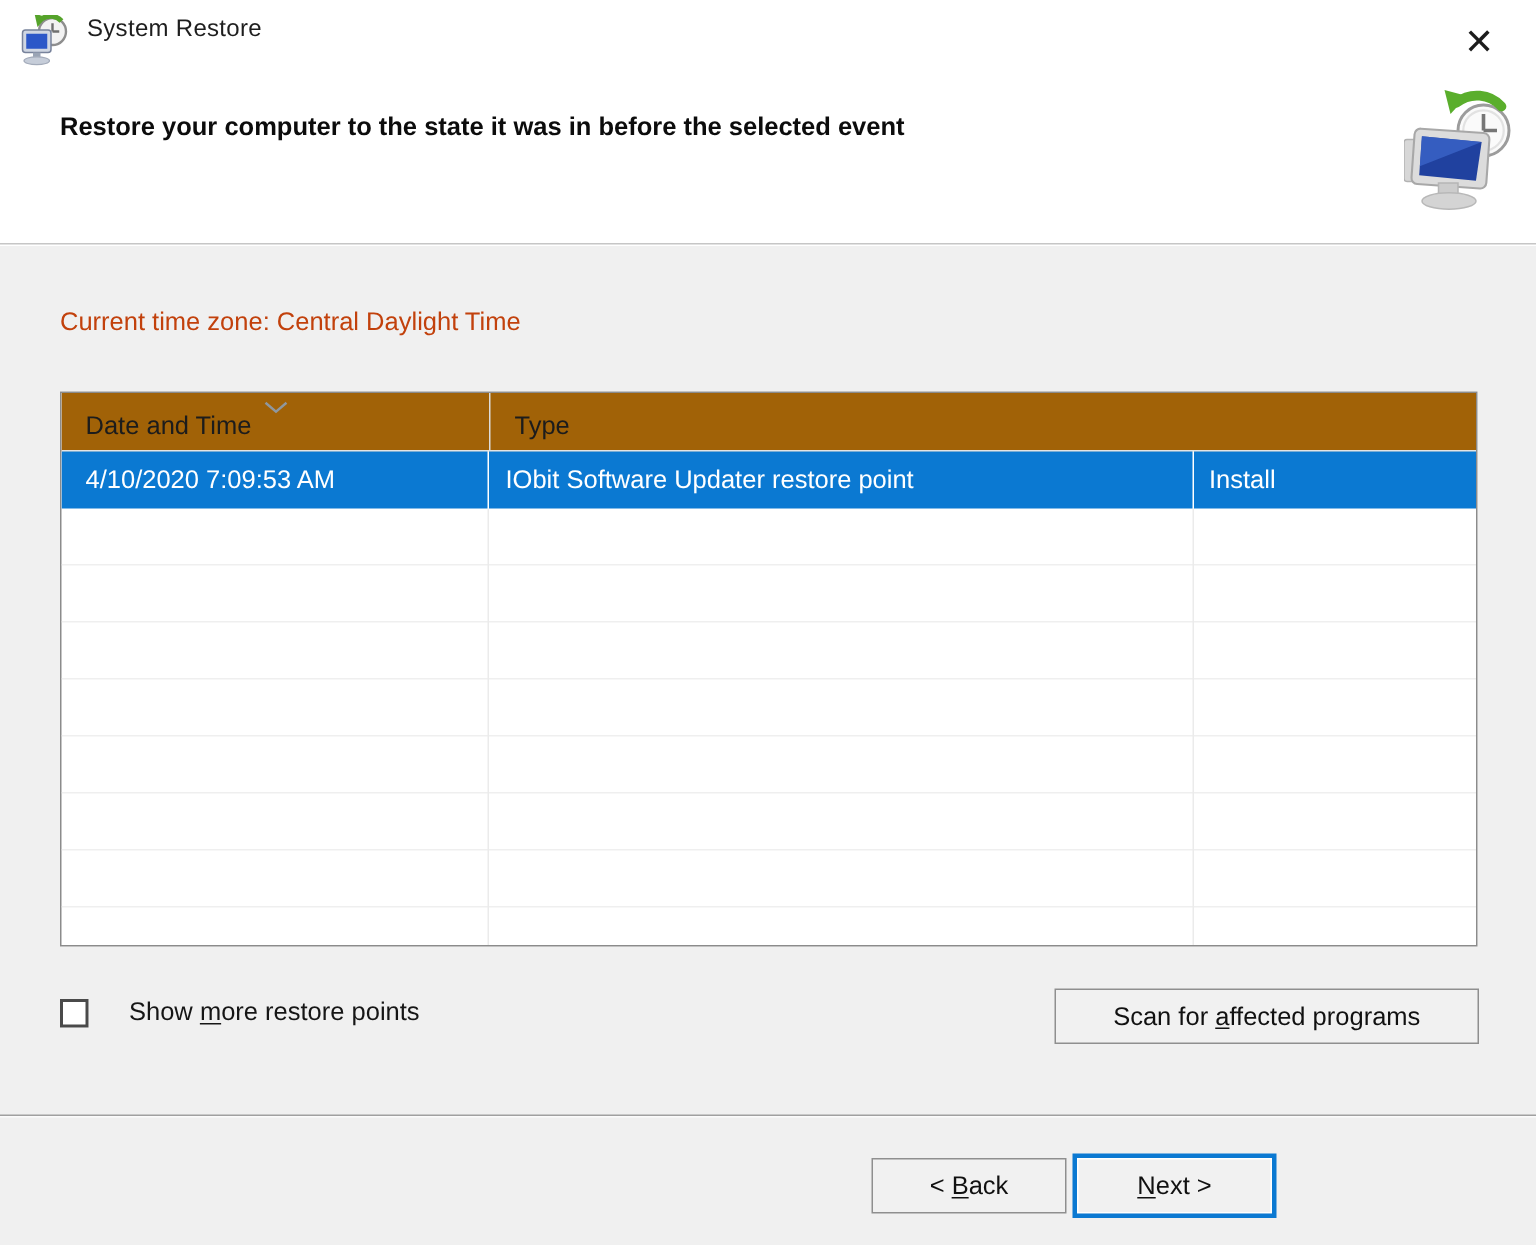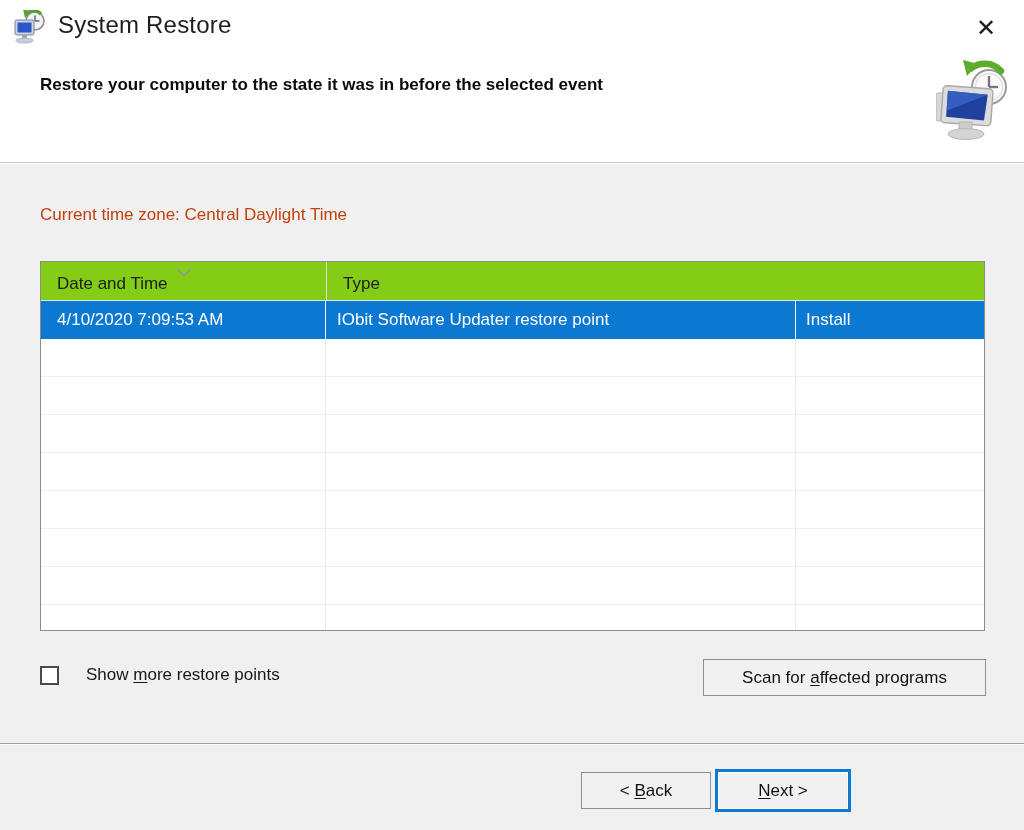--- a/index.html
+++ b/index.html
@@ -3,35 +3,35 @@
 <meta charset="utf-8">
 <style>
   * { margin:0; padding:0; box-sizing:border-box; }
   html,body { width:1024px; height:830px; overflow:hidden; }
   body { font-family:"Liberation Sans", sans-serif; background:#fff; }
   .window { position:relative; width:1024px; height:830px; background:#ffffff; }
 
   
   .titlebar { position:absolute; left:0; top:0; width:1024px; height:56px; background:#fff; }
   .titlebar-icon { position:absolute; left:13px; top:10px; width:34px; height:34px; }
-  .window-title { position:absolute; left:58px; top:11px; font-size:24px; color:#1e1e1e; letter-spacing:.2px; }
+  .window-title { position:absolute; left:58px; top:11px; font-size:16px; color:#1e1e1e; letter-spacing:.2px; }
   .close-btn { position:absolute; left:962px; top:6px; width:48px; height:44px; display:flex; align-items:center; justify-content:center; font-size:24px; font-weight:400; color:#1c1c1c; cursor:default; }
 
   
   .header-area { position:absolute; left:0; top:56px; width:1024px; height:107px; background:#fff; border-bottom:1px solid #c6c6c6; }
   .instruction { position:absolute; left:40px; top:19px; font-size:17px; font-weight:bold; color:#0c0c0c; }
   .hero-icon { position:absolute; left:936px; top:3px; width:78px; height:84px; }
 
   
   .content { position:absolute; left:0; top:164px; width:1024px; height:666px; background:#f0f0f0; }
   .timezone { position:absolute; left:40px; top:41px; font-size:17px; color:#c2410c; }
 
   
   .listview { position:absolute; left:40px; top:97px; width:945px; height:370px; background:#ffffff; border:1px solid #8b8b8b; overflow:hidden; }
-  .lv-header { position:relative; height:39px; display:grid; grid-template-columns:285px 470px 1fr; border-bottom:1px solid #e4e4e4; background:#84cc16; }
+  .lv-header { position:relative; height:39px; display:grid; grid-template-columns:285px 470px 1fr; border-bottom:1px solid #e4e4e4; background:#a16207; }
   .hcell { padding:12px 0 0 16px; font-size:17px; color:#1c1c1c; white-space:nowrap; overflow:hidden; }
   .hcell.bordered { border-left:1px solid #dcdcdc; }
   .sort-chevron { position:absolute; left:134px; top:1px; }
   .lv-body { position:relative; height:329px; }
   .vline { position:absolute; top:0; bottom:0; width:1px; background:#ebebeb; z-index:0; }
   .vline.v1 { left:284px; }
   .vline.v2 { left:754px; }
   .row-selected { position:relative; z-index:1; display:grid; grid-template-columns:284px 1px 469px 1px 1fr; height:38px; background:#fff; }
   .row-selected .cell { background:#0b79d2; color:#ffffff; font-size:17px; line-height:38px; white-space:nowrap; overflow:hidden; }
   .cell.c-date { padding-left:16px; }

